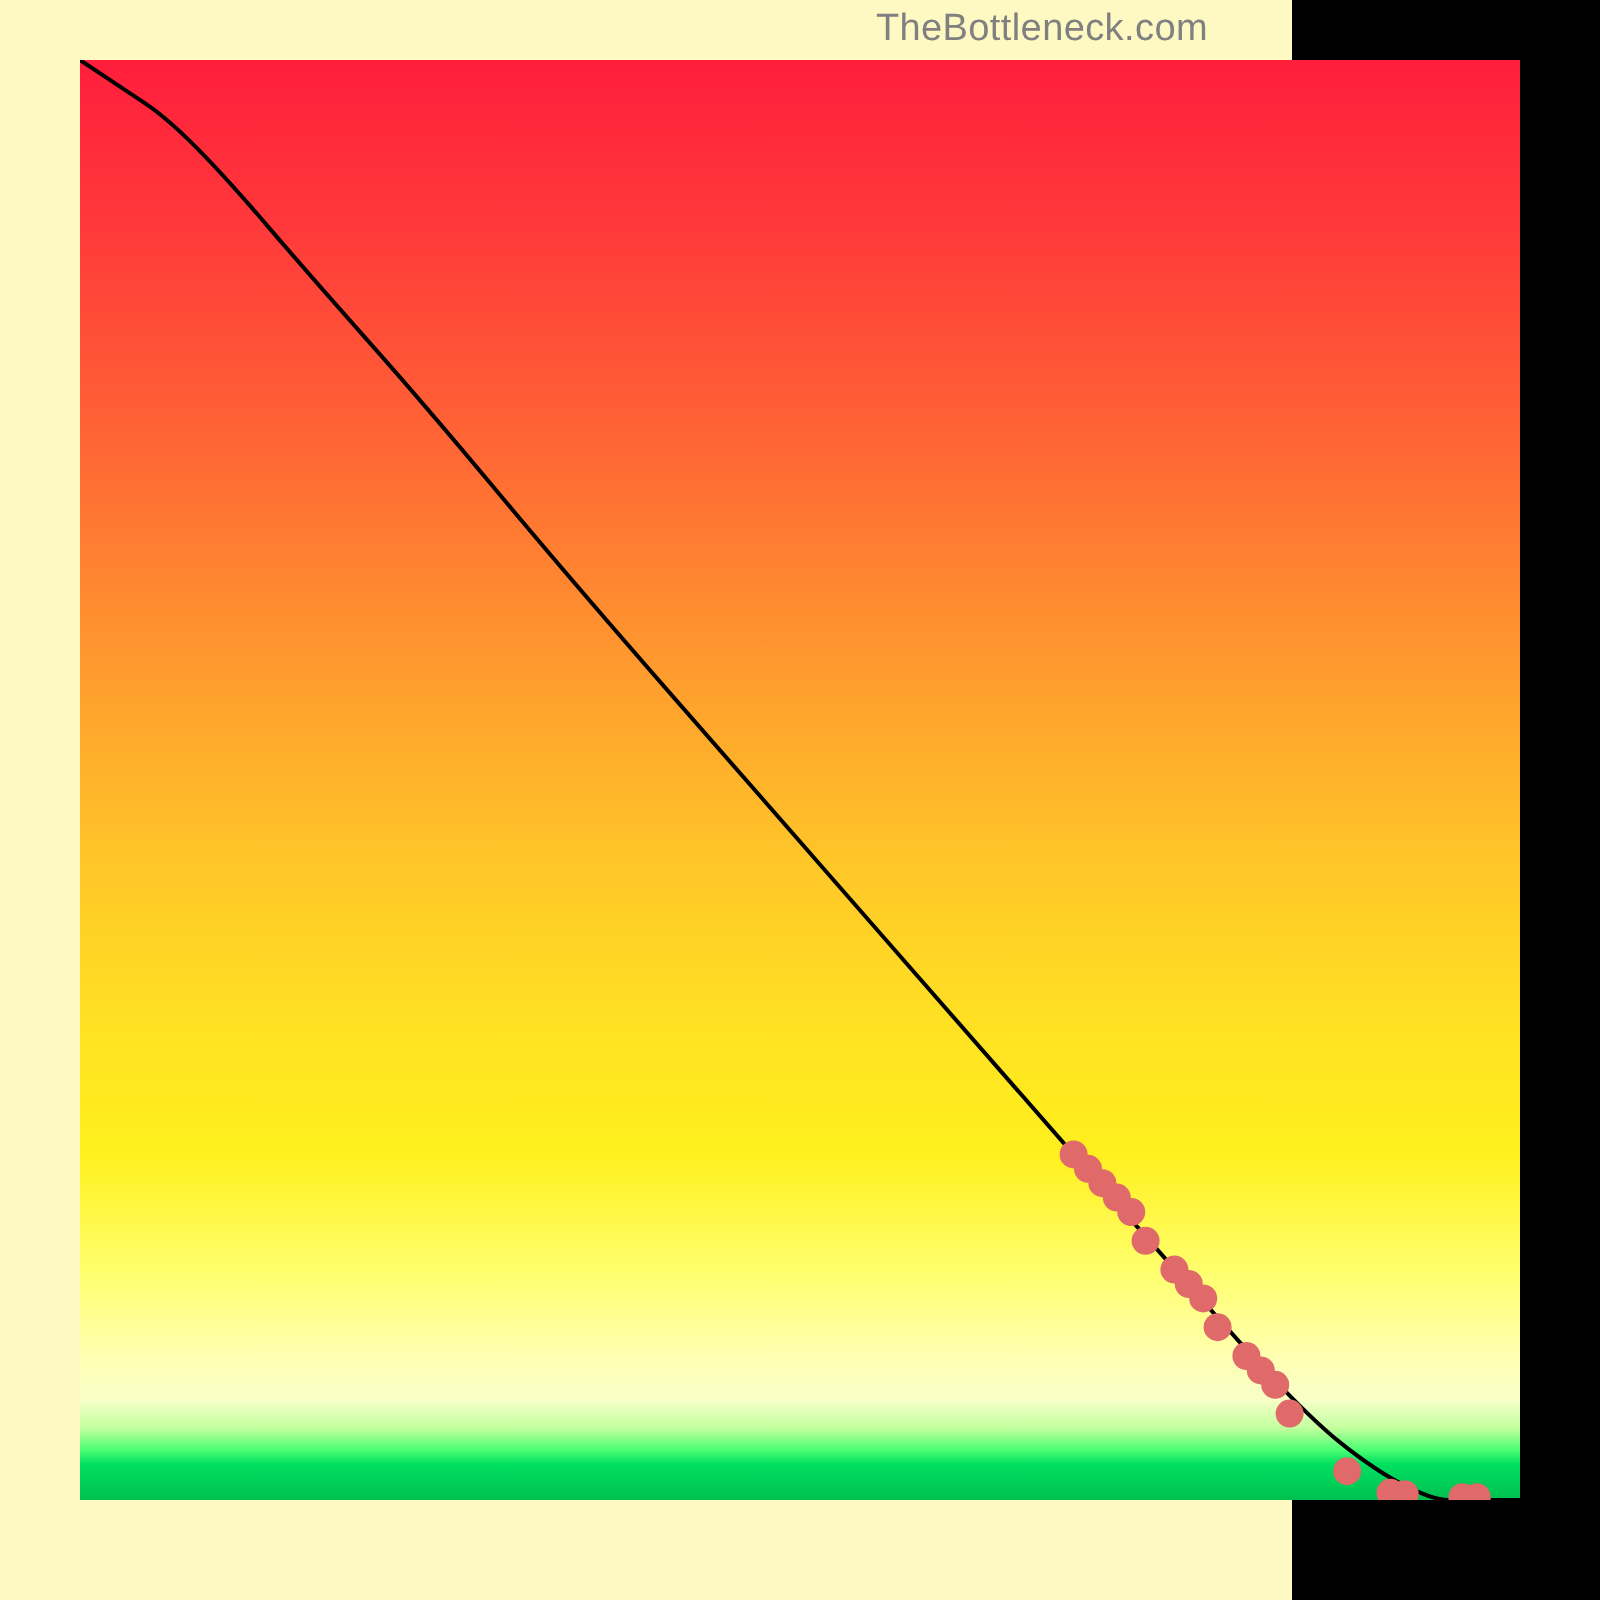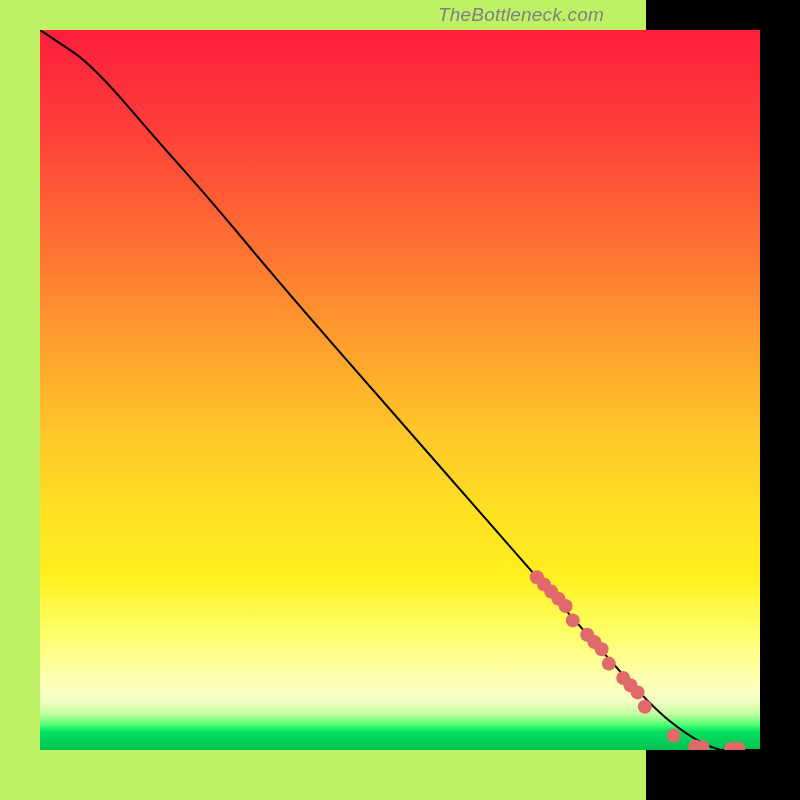--- a/index.html
+++ b/index.html
@@ -8,22 +8,21 @@
     width: 800px;
     height: 800px;
     background: #000;
     overflow: hidden;
     font-family: Arial, Helvetica, sans-serif;
   }
   .frame {
     position: relative;
     width: 646px;
     height: 800px;
-    background: #bef264;
-    font-style: italic;
+    background: #fef9c3;
   }
   .gradient-plot {
     position: absolute;
     left: 40px;
     top: 30px;
     width: 720px;
     height: 720px;
     
     background: linear-gradient(
       to bottom,

